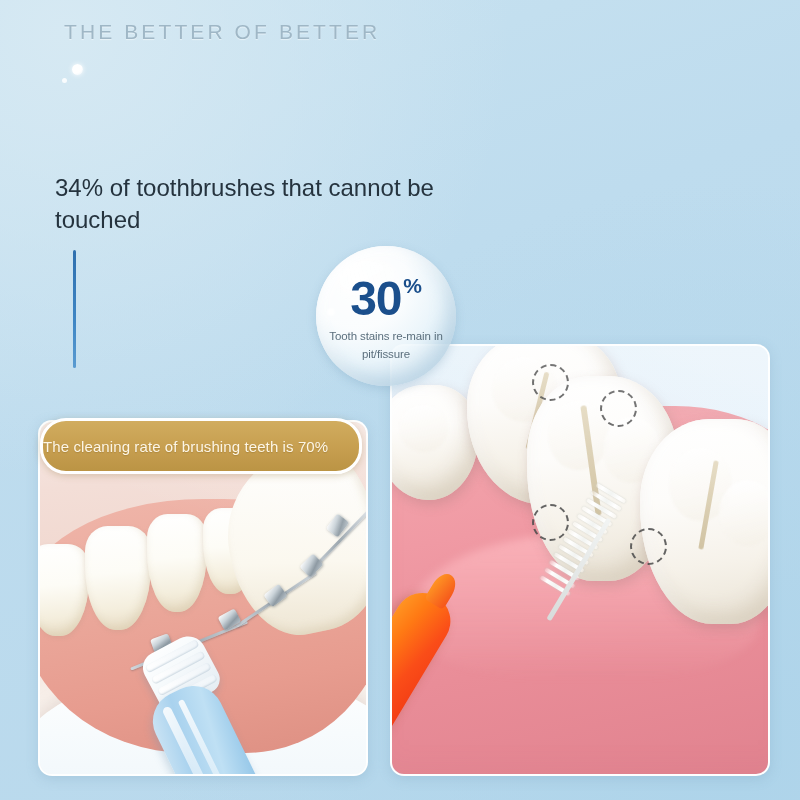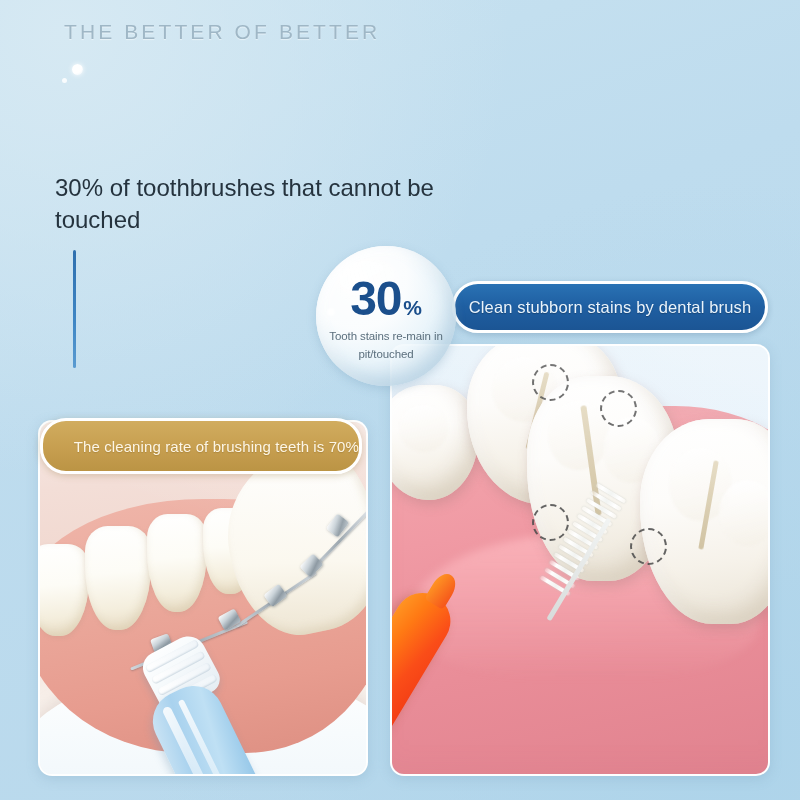--- a/index.html
+++ b/index.html
@@ -96,21 +96,21 @@
     position:absolute; left:8%; top:44%;
     width:8px; height:8px; border-radius:50%;
     background:rgba(255,255,255,.9); filter:blur(1px);
   }
   .bubble-inner {
     position:absolute; inset:0;
     display:flex; flex-direction:column;
     align-items:center; justify-content:center;
     padding-top:6px;
   }
-  .bubble-num-row { display:flex; align-items:flex-end; line-height:1; }
+  .bubble-num-row { display:flex; align-items:flex-start; line-height:1; }
   .bubble-num {
     font-size:48px; font-weight:700; color:#1b4f8c;
     letter-spacing:-1.2px;
     text-shadow:0 1px 2px rgba(255,255,255,.85);
   }
   .bubble-pct {
     font-size:21px; font-weight:700; color:#1b4f8c;
     margin-left:2px; margin-bottom:5px;
   }
   .bubble-cap {
@@ -291,36 +291,33 @@
 </style>
 </head>
 <body>
 
 <div id="page">
 
   <div class="eyebrow">THE BETTER OF BETTER</div>
   <div class="dot-lg"></div>
   <div class="dot-sm"></div>
 
-  <div class="subhead">30% of toothbrushes that cannot be touched</div>
+  <div class="subhead">34% of toothbrushes that cannot be touched</div>
   <div class="accent-rule"></div>
 
-  <div class="pill">
-    <span class="pill-text">Clean stubborn stains by dental brush</span>
-  </div>
 
   <div class="bubble">
     <div class="bubble-gloss"></div>
     <div class="bubble-spec"></div>
     <div class="bubble-inner">
       <div class="bubble-num-row">
         <span class="bubble-num">30</span>
         <span class="bubble-pct">%</span>
       </div>
-      <div class="bubble-cap">Tooth stains re-main in pit/touched</div>
+      <div class="bubble-cap">Tooth stains re-main in pit/fissure</div>
     </div>
   </div>
 
   <div class="panel" id="panel-left">
     <div class="photo-left">
       <div class="lp-base"></div>
       <div class="lp-gum"></div>
 
       <div class="lp-teeth">
         <div class="lp-tooth" style="width:62px;height:92px;margin-top:52px;"></div>
@@ -352,21 +349,21 @@
         <div class="tb-stripe" style="left:34px;width:6px;"></div>
       </div>
 
       <div class="panel-sheen"></div>
     </div>
   </div>
 
   <div style="position:absolute;left:40px;top:418px;width:322px;height:56px;border-radius:26px;
               background:linear-gradient(180deg,#d1ac5f 0%, #c79f50 52%, #bb9444 100%);
               border:3px solid #ffffff; box-shadow:0 2px 7px rgba(140,110,50,.28);
-              display:flex;align-items:center;justify-content:flex-end;z-index:5;">
+              display:flex;align-items:center;justify-content:flex-start;z-index:5;">
     <span style="color:#fdf6e6;font-size:15px;letter-spacing:.1px;white-space:nowrap;text-shadow:0 1px 1px rgba(120,90,30,.3);">The cleaning rate of brushing teeth is  70%</span>
   </div>
 
   <div class="panel" id="panel-right">
     <div class="photo-right">
       <div class="rp-gum"></div>
       <div class="rp-gum-ridge"></div>
 
       <div class="molar" id="molar-a">
         <div class="cusp" style="left:22%;top:18%;width:48%;height:40%;"></div>

